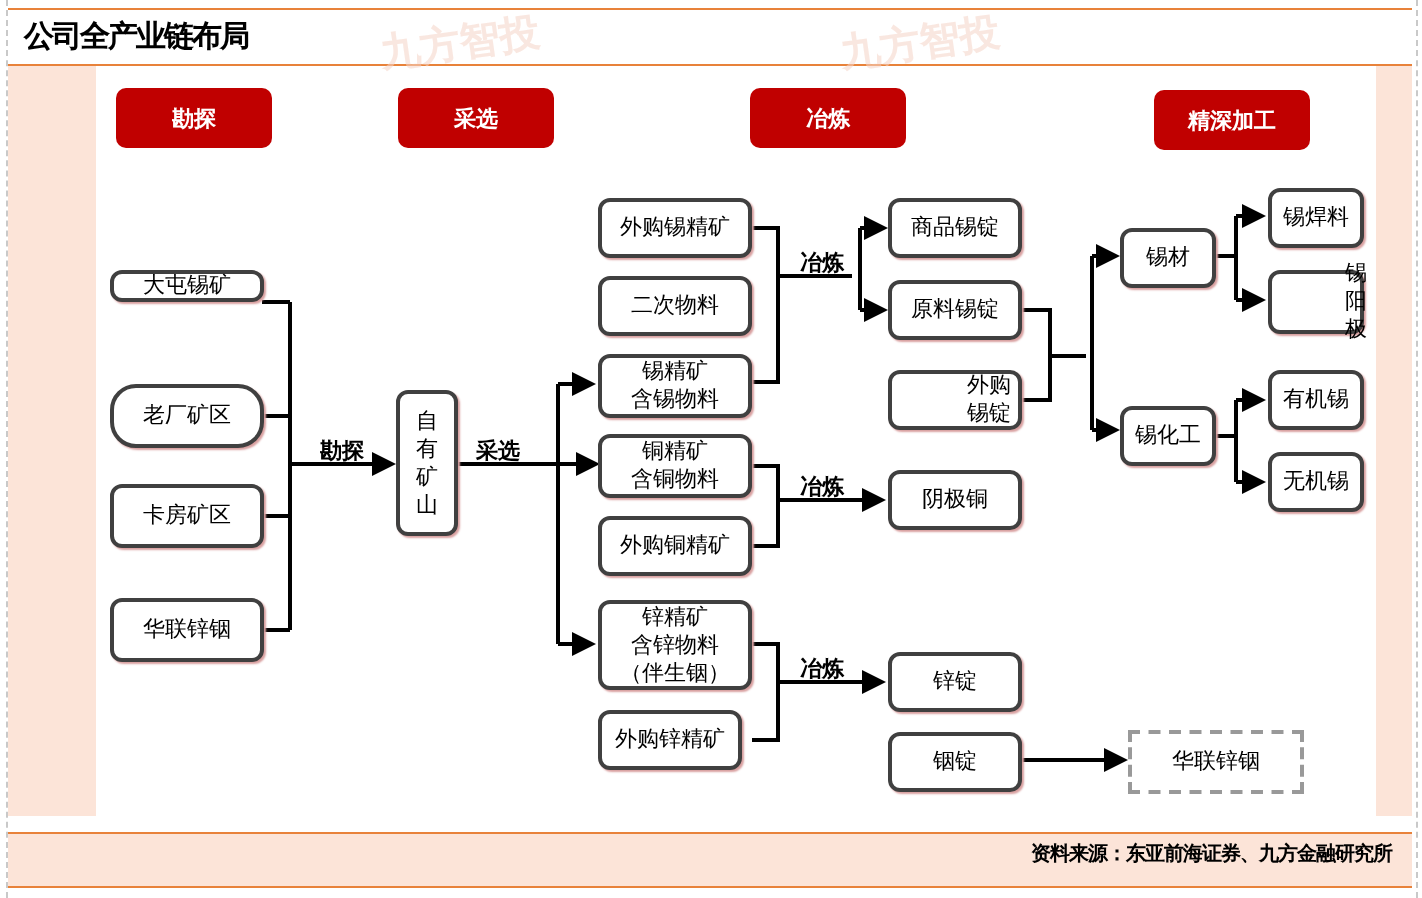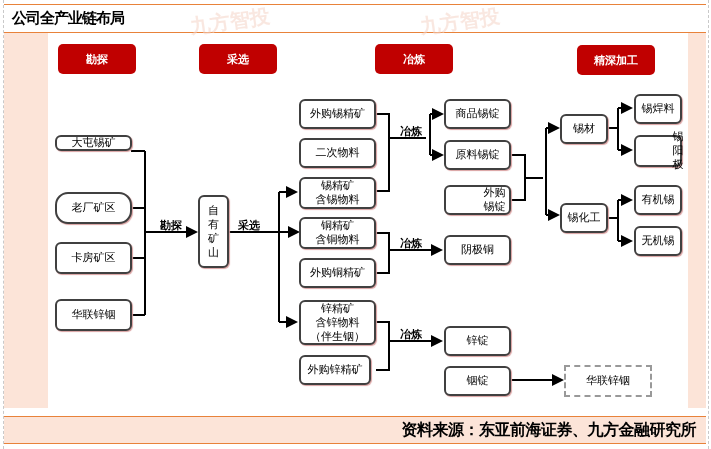--- a/index.html
+++ b/index.html
@@ -9,21 +9,21 @@
            border-left:1px dashed #c9c9c9; border-right:1px dashed #c9c9c9; }
   .titlebar { position:absolute; left:4px; top:4px; width:702px; height:27px;
               border-top:1px solid #e8823a; border-bottom:1px solid #e8823a; background:#fff;text-align:center; }
   .title { position:absolute; left:8px; top:4px; font-family:"DejaVu Sans", sans-serif;
            font-size:15px; font-weight:bold; color:#000; letter-spacing:-1px; }
   .bodybg { position:absolute; left:4px; top:33px; width:702px; height:375px; background:#fce4d8; }
   .canvas { position:absolute; left:48px; top:33px; width:640px; height:375px; background:#fff; }
   .footer { position:absolute; left:4px; top:416px; width:702px; height:26px; background:#fce4d8;
             border-top:1px solid #e8823a; border-bottom:1px solid #e8823a; }
   .source { position:absolute; right:10px; top:3px; font-family:"DejaVu Sans", sans-serif;
-            font-size:16px; font-weight:bold; color:#000; letter-spacing:-0.5px; }
+            font-size:10px; font-weight:bold; color:#000; letter-spacing:-0.5px; }
   .watermark { position:absolute; font-family:"DejaVu Sans", sans-serif; font-size:20px;
                font-weight:bold; color:#f5d5c8; opacity:0.55; transform:rotate(-8deg); }
   .stage { position:absolute; height:30px; background:#c00000; color:#fff; border-radius:5px;
            font-size:11px; font-weight:bold; display:flex; align-items:center; justify-content:center; }
   .node { position:absolute; background:#fff; border:2px solid #404040; border-radius:6px;
           font-size:11px; color:#000; display:flex; align-items:center; justify-content:center;
           text-align:center; line-height:14px; box-sizing:border-box; box-shadow:1px 1px 1px #d9a0a0; }
   .node.dashed { border:2px dashed #999; border-radius:0; box-shadow:none; }
   .vnode span { display:block; }
   .lbl { position:absolute; font-size:11px; color:#000; font-weight:bold; }

